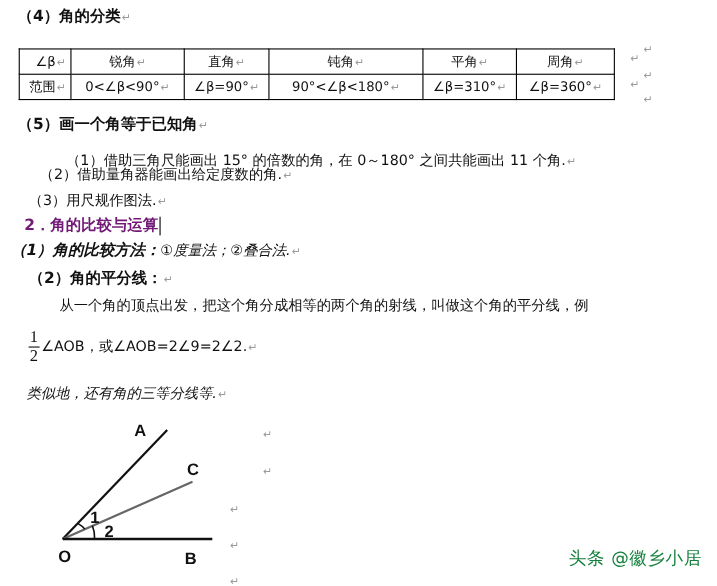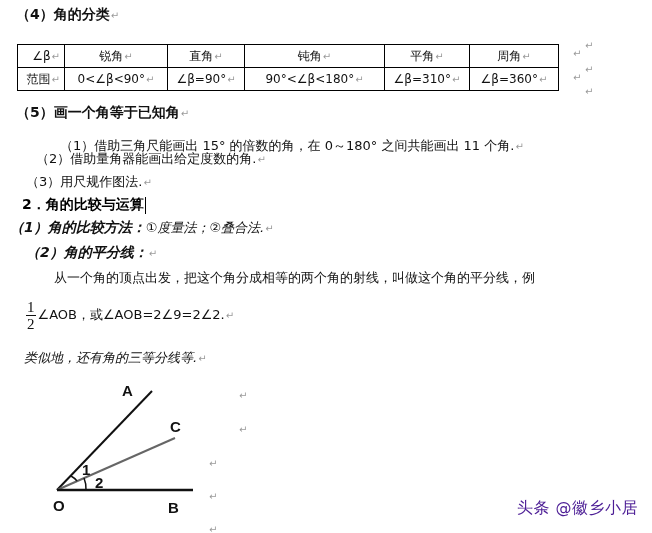--- a/index.html
+++ b/index.html
@@ -5,21 +5,21 @@
   html, body { margin: 0; padding: 0; background: #ffffff; }
   body {
     width: 652px; height: 533px; position: relative; overflow: hidden;
     font-family: "DejaVu Sans", "Liberation Sans", sans-serif;
     color: #111;
   }
   .abs { position: absolute; white-space: nowrap; }
   .pm { color: #9a9a9a; font-size: 10px; font-weight: normal; margin-left: 1px; }
   .h-bold { font-weight: bold; font-size: 14px; }
   .txt { font-size: 13px; }
-  .blue { color: #000000; font-weight: bold; font-size: 14px; }
+  .blue { color: #701a75; font-weight: bold; font-size: 14px; }
 
   table.cls {
     position: absolute; left: 17px; top: 44px;
     border-collapse: collapse; font-size: 12px;
   }
   table.cls td {
     border: 1px solid #000; height: 22px; padding: 0 4px;
     text-align: center; white-space: nowrap;
   }
   table.cls td.first { text-align: right; }
@@ -28,21 +28,21 @@
   .frac .num { display: block; border-bottom: 1px solid #111; padding: 0 1px; }
   .frac .den { display: block; }
 
   .caret { display: inline-block; width: 1px; height: 17px; background: #000; vertical-align: middle; margin-left: 1px; }
 
   .watermark {
     position: absolute; left: 517px; top: 498px; font-size: 16px;
     color: #ffffff; text-shadow: 0 0 1px #333, 1px 1px 1px #333, -1px -1px 1px #555;
     letter-spacing: 0.5px;
   }
-  .watermark span { color: #4c1d95; text-shadow: none; }
+  .watermark span { color: #15803d; text-shadow: none; }
 </style>
 </head>
 <body>
 
 <div class="abs h-bold" style="left:16px; top:6px;">
   <span>（4）角的分类</span><span class="pm">↵</span>
 </div>
 
 <table class="cls">
   <tbody>
@@ -76,21 +76,21 @@
 <div class="abs txt" style="left:26px; top:137px;margin-left:34px;"><span>（1）借助三角尺能画出 15° 的倍数的角，在 0～180° 之间共能画出 11 个角.</span><span class="pm">↵</span></div>
 <div class="abs txt" style="left:36px; top:150px;"><span>（2）借助量角器能画出给定度数的角.</span><span class="pm">↵</span></div>
 <div class="abs txt" style="left:26px; top:173px;"><span>（3）用尺规作图法.</span><span class="pm">↵</span></div>
 
 <div class="abs blue" style="left:22px; top:196px;">
   <span>2．角的比较与运算</span><span class="caret"></span>
 </div>
 <div class="abs txt" style="left:10px; top:219px;font-style:italic;">
   <b style="font-size:14px">（1）角的比较方法：</b><span>①度量法；②叠合法.</span><span class="pm">↵</span>
 </div>
-<div class="abs" style="left:26px; top:242px;font-style:italic;">
+<div class="abs" style="left:26px; top:242px;">
   <b style="font-size:14px">（2）角的平分线：</b><span class="pm">↵</span>
 </div>
 <div class="abs txt" style="left:54px; top:269px;">从一个角的顶点出发，把这个角分成相等的两个角的射线，叫做这个角的平分线，例</div>
 <div class="abs txt" style="left:24px; top:299px;">
   <span class="frac"><span class="num">1</span><span class="den">2</span></span><span>∠AOB，或∠AOB=2∠9=2∠2.</span><span class="pm">↵</span>
 </div>
 <div class="abs txt" style="left:24px; top:349px;font-style:italic;"><span>类似地，还有角的三等分线等.</span><span class="pm">↵</span></div>
 
 <svg class="abs" style="left:0; top:370px;" width="300" height="163">
   <line x1="57" y1="120" x2="152" y2="21" stroke="#111" stroke-width="2"></line>

